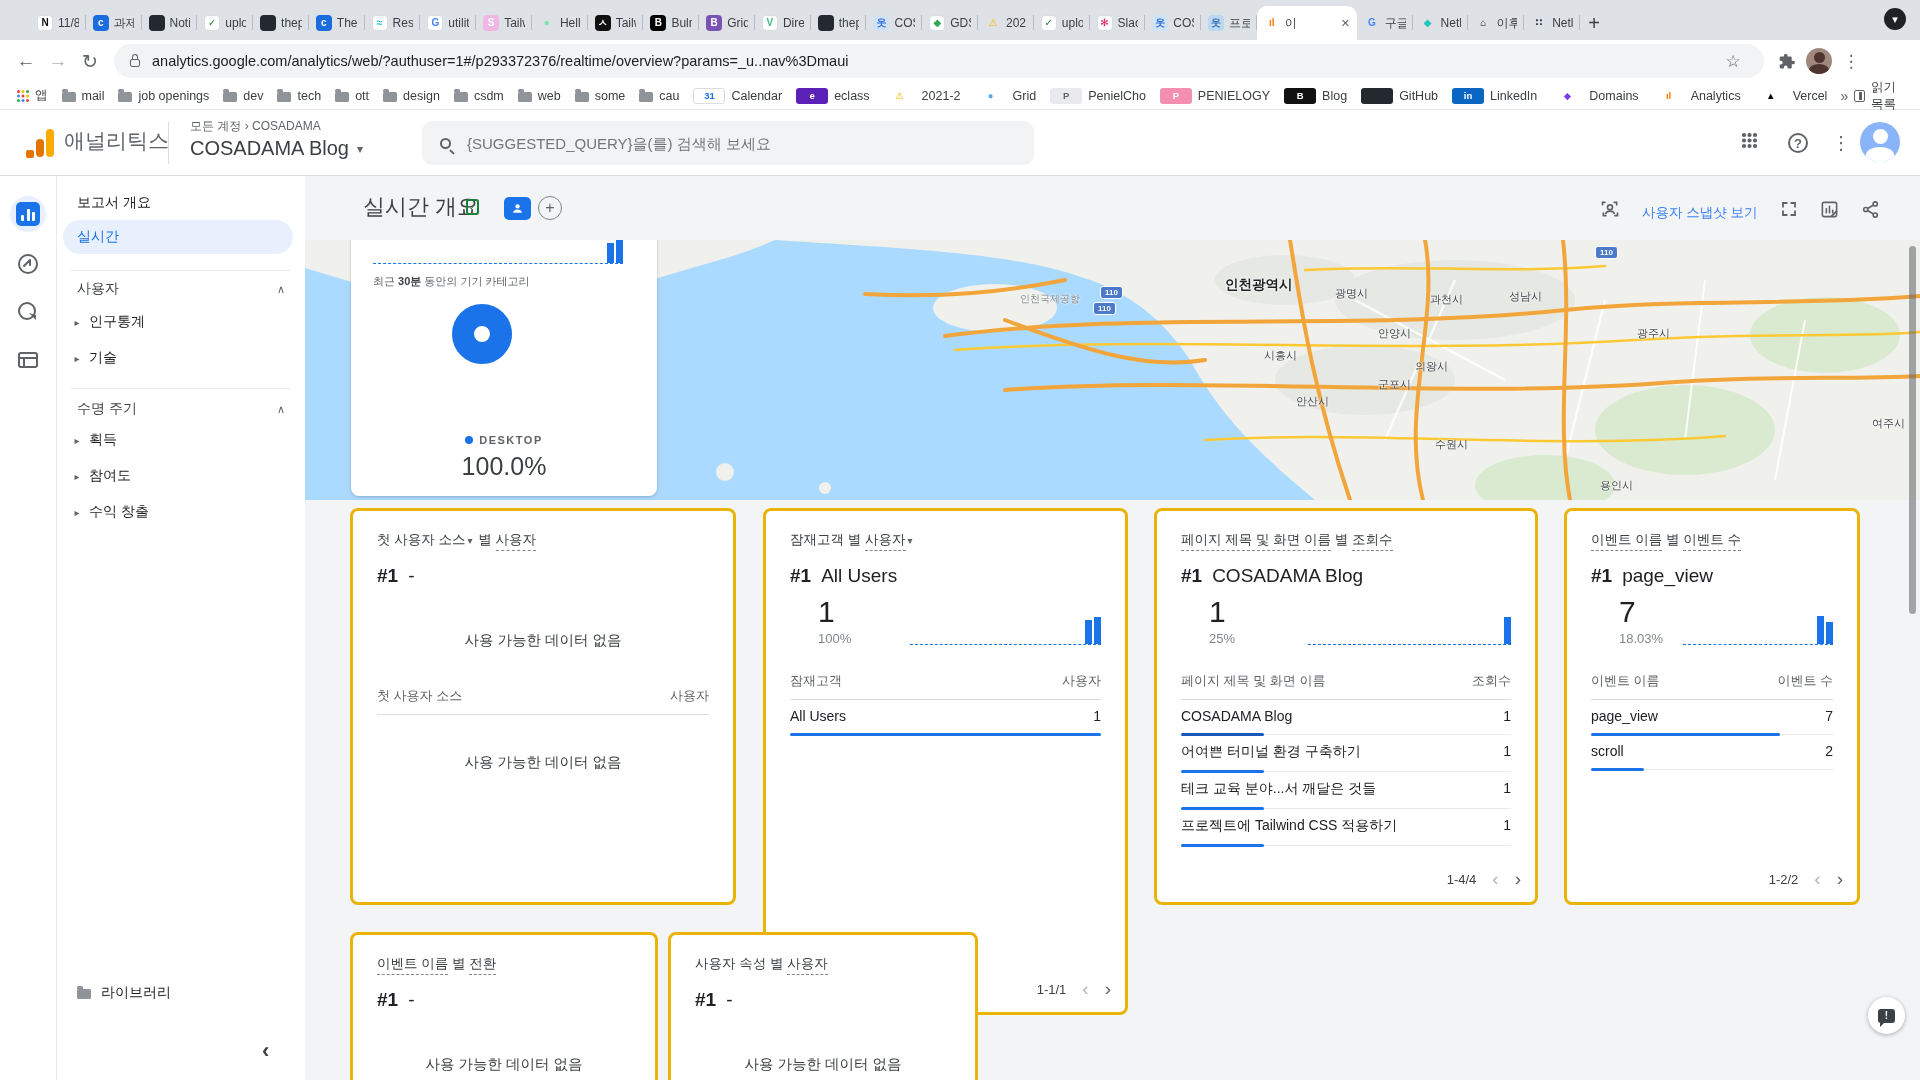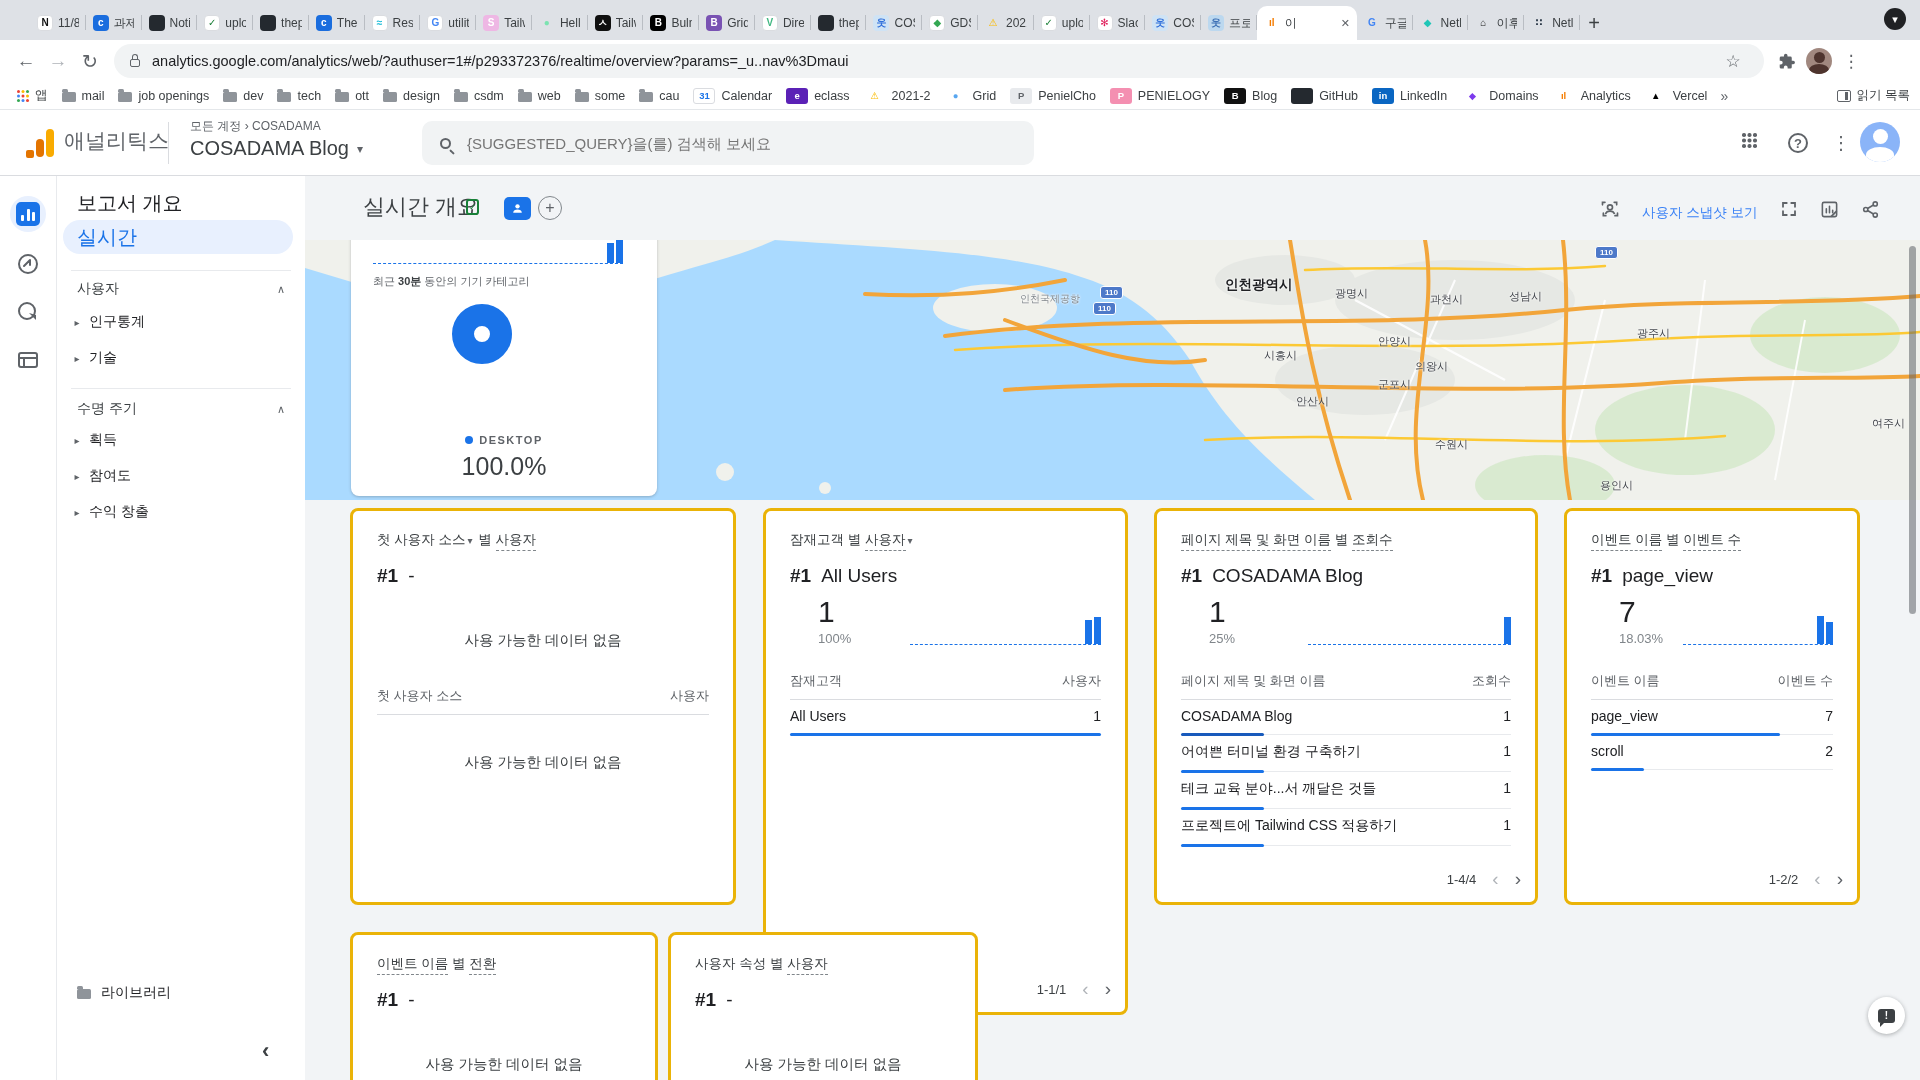--- a/index.html
+++ b/index.html
@@ -30,21 +30,21 @@
   .lock::before{content:"";position:absolute;left:1px;top:-6px;width:4px;height:5px;border:1.6px solid #5f6368;border-bottom:none;border-radius:4px 4px 0 0;}
   .urlinput{border:none;background:transparent;outline:none;font-size:14.5px;color:#202124;flex:1;font-family:inherit;}
   .tb-ic{width:30px;height:30px;display:flex;align-items:center;justify-content:center;color:#5f6368;font-size:17px;flex:none;}
   .avatar-sm{width:26px;height:26px;border-radius:50%;background:#a1887f;position:relative;overflow:hidden;flex:none;margin:0 4px;}
   .avatar-sm::before{content:"";position:absolute;left:7.5px;top:4px;width:11px;height:11px;border-radius:50%;background:#4e342e;}
   .avatar-sm::after{content:"";position:absolute;left:3px;top:16px;width:20px;height:12px;border-radius:50% 50% 0 0;background:#4e342e;}
 
   
   .bmbar{position:absolute;left:0;top:82px;width:1920px;height:28px;background:#fff;border-bottom:1px solid #e4e7ea;display:flex;align-items:center;padding:0 10px;}
   .bm{display:flex;align-items:center;gap:6px;font-size:12.5px;color:#3c4043;padding:0 7px;height:22px;border-radius:4px;white-space:nowrap;}
-  .bm .g{width:22px;height:16px;border-radius:3px;display:flex;align-items:center;justify-content:center;font-size:9.5px;font-weight:bold;flex:none;line-height:1;}
+  .bm .g{width:32px;height:16px;border-radius:3px;display:flex;align-items:center;justify-content:center;font-size:9.5px;font-weight:bold;flex:none;line-height:1;}
   .folder-ic{display:none;width:14px;height:10px;background:#8f949a;border-radius:1.5px;position:relative;flex:none;margin-top:2px;}
   .folder-ic::before{content:"";position:absolute;left:0;top:-3px;width:6px;height:3px;background:#8f949a;border-radius:1.5px 1.5px 0 0;}
   .bm.folder .folder-ic{display:block;}
   .appsdots{width:12px;height:12px;position:relative;flex:none;}
   .appsdots i{position:absolute;left:0;top:0;width:3px;height:3px;border-radius:50%;background:#ea4335;box-shadow:4.5px 0 0 #fbbc04,9px 0 0 #34a853,0 4.5px 0 #4285f4,4.5px 4.5px 0 #ea4335,9px 4.5px 0 #fbbc04,0 9px 0 #34a853,4.5px 9px 0 #4285f4,9px 9px 0 #ea4335;}
   .bm-right{margin-left:auto;display:flex;align-items:center;gap:6px;font-size:12.5px;color:#3c4043;}
   .readlist-ic{width:14px;height:12px;border:1.5px solid #5f6368;border-radius:2px;position:relative;}
   .readlist-ic::before{content:"";position:absolute;right:2px;top:1px;bottom:1px;width:3px;background:#5f6368;}
   .ovf{font-size:14px;color:#5f6368;padding:0 6px;}
 
@@ -75,21 +75,21 @@
 
   
   .rail{position:absolute;left:0;top:176px;width:57px;height:904px;background:#fff;border-right:1px solid #e8eaed;}
   .rail-ic{position:absolute;left:10px;width:36px;height:36px;display:flex;align-items:center;justify-content:center;border-radius:50%;}
   .rail-ic.active{background:#e8f0fe;}
   .repbox{width:24px;height:24px;background:#1a73e8;border-radius:5px;display:flex;align-items:flex-end;justify-content:center;gap:2.5px;padding-bottom:5px;}
   .repbox i{width:3px;background:#fff;border-radius:1px;display:block;}
 
   
   .sidebar{position:absolute;left:57px;top:176px;width:248px;height:904px;background:#fff;}
-  .sb-item{position:absolute;left:0;width:100%;height:34px;display:flex;align-items:center;font-size:20px;color:#202124;padding-left:20px;}
+  .sb-item{position:absolute;left:0;width:100%;height:34px;display:flex;align-items:center;font-size:14px;color:#202124;padding-left:20px;}
   .sb-item.active{left:6px;width:230px;background:#e8f0fe;color:#1a73e8;border-radius:17px;padding-left:14px;}
   .sb-head{position:absolute;left:0;width:100%;display:flex;align-items:center;font-size:14px;color:#3c4043;padding:0 20px;justify-content:space-between;}
   .sb-sub{position:absolute;left:0;width:100%;display:flex;align-items:center;font-size:14px;color:#202124;}
   .sb-sub .tri{width:24px;text-align:center;color:#5f6368;font-size:10px;margin-left:8px;}
   .sb-div{position:absolute;left:14px;right:14px;height:1px;background:#e8eaed;}
   .sb-lib{position:absolute;left:0;width:100%;display:flex;align-items:center;gap:10px;font-size:14px;color:#202124;padding-left:20px;}
   .sb-collapse{position:absolute;left:262px;top:1038px;font-size:22px;color:#3c4043;font-weight:bold;}
 
   
   .main{position:absolute;left:305px;top:176px;width:1615px;height:904px;background:#f2f4f6;}
@@ -674,21 +674,21 @@
         <path d="M760,40 C700,52 640,58 560,54"></path>
         <path d="M700,80 C780,110 840,130 900,120"></path>
       </g>
     </svg>
     <div>
 
     <span class="city big" style="left: 920px; top: 36px;">인천광역시</span>
         <span class="city minor" style="left: 715px; top: 52px;">인천국제공항</span>
         <span class="city" style="left: 1030px; top: 46px;">광명시</span>
         <span class="city" style="left: 1125px; top: 52px;">과천시</span>
-        <span class="city" style="left: 1073px; top: 94px;">안양시</span>
+        <span class="city" style="left: 1073px; top: 86px;">안양시</span>
         <span class="city" style="left: 1204px; top: 49px;">성남시</span>
         <span class="city" style="left: 1332px; top: 86px;">광주시</span>
         <span class="city" style="left: 959px; top: 108px;">시흥시</span>
         <span class="city" style="left: 1110px; top: 119px;">의왕시</span>
         <span class="city" style="left: 1073px; top: 137px;">군포시</span>
         <span class="city" style="left: 991px; top: 154px;">안산시</span>
         <span class="city" style="left: 1130px; top: 197px;">수원시</span>
         <span class="city" style="left: 1295px; top: 238px;">용인시</span>
         <span class="city" style="left: 1567px; top: 176px;">여주시</span>
       </div>

